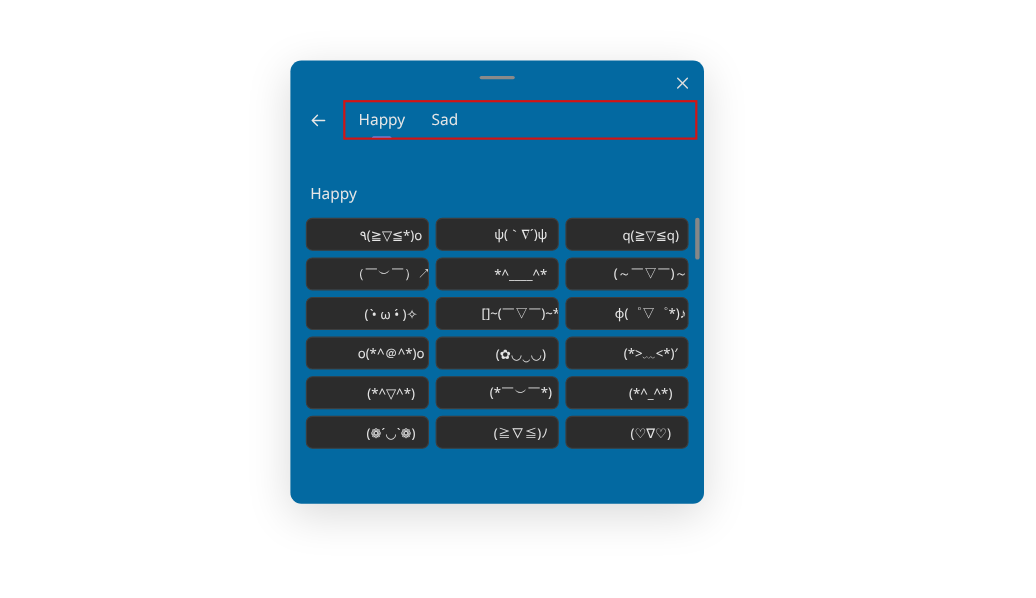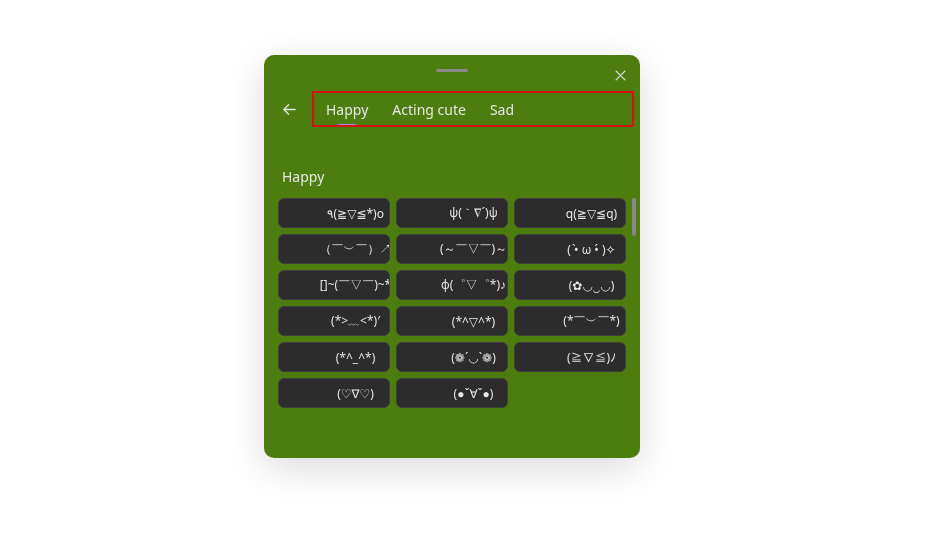--- a/index.html
+++ b/index.html
@@ -10,21 +10,21 @@
     background: #ffffff;
     font-family: "Segoe UI", system-ui, sans-serif;
     overflow: hidden;
   }
   .panel {
     position: absolute;
     left: 264px;
     top: 55px;
     width: 376px;
     height: 403px;
-    background: #4d7c0f;
+    background: #0369a1;
     border-radius: 10px;
     box-shadow: 0 10px 40px rgba(0,0,0,0.15);
     color: #e6e6e6;
     overflow: hidden;
   }
   .panel-header {
     height: 34px;
     position: relative;
   }
   .grip {
@@ -157,43 +157,43 @@
   </div>
 
   <div class="nav-row">
     <div class="back-btn">
       <svg viewBox="0 0 16 16">
         <path d="M7 3 L2 8 L7 13 M2 8 L14 8" stroke="currentColor" stroke-width="1.4" fill="none" stroke-linecap="round" stroke-linejoin="round"></path>
       </svg>
     </div>
     <div class="tabs-box" id="tabs-box">
         <div class="tab active">Happy</div>
-        <div class="tab">Acting cute</div>
         <div class="tab">Sad</div>
       </div>
   </div>
 
   <div class="section-title">Happy</div>
 
   <div class="grid-wrap">
     <div class="grid" id="grid">
         <div class="kaomoji-btn">٩(≧▽≦*)o</div>
         <div class="kaomoji-btn">ψ(｀∇´)ψ</div>
         <div class="kaomoji-btn">q(≧▽≦q)</div>
         <div class="kaomoji-btn">（￣︶￣）↗</div>
+        <div class="kaomoji-btn">*^____^*</div>
         <div class="kaomoji-btn">(～￣▽￣)～</div>
         <div class="kaomoji-btn">( •̀ ω •́ )✧</div>
         <div class="kaomoji-btn">[]~(￣▽￣)~*</div>
         <div class="kaomoji-btn">φ(゜▽゜*)♪</div>
+        <div class="kaomoji-btn">o(*^＠^*)o</div>
         <div class="kaomoji-btn">(✿◡‿◡)</div>
         <div class="kaomoji-btn">(*&gt;﹏&lt;*)′</div>
         <div class="kaomoji-btn">(*^▽^*)</div>
         <div class="kaomoji-btn">(*￣︶￣*)</div>
         <div class="kaomoji-btn">(*^_^*)</div>
         <div class="kaomoji-btn">(❁´◡`❁)</div>
         <div class="kaomoji-btn">(≧∇≦)ﾉ</div>
         <div class="kaomoji-btn">(♡∇♡)</div>
-        <div class="kaomoji-btn">(●ˇ∀ˇ●)</div>
       </div>
     <div class="scroll-track"></div>
   </div>
 
 </div>
 
 </body></html>

